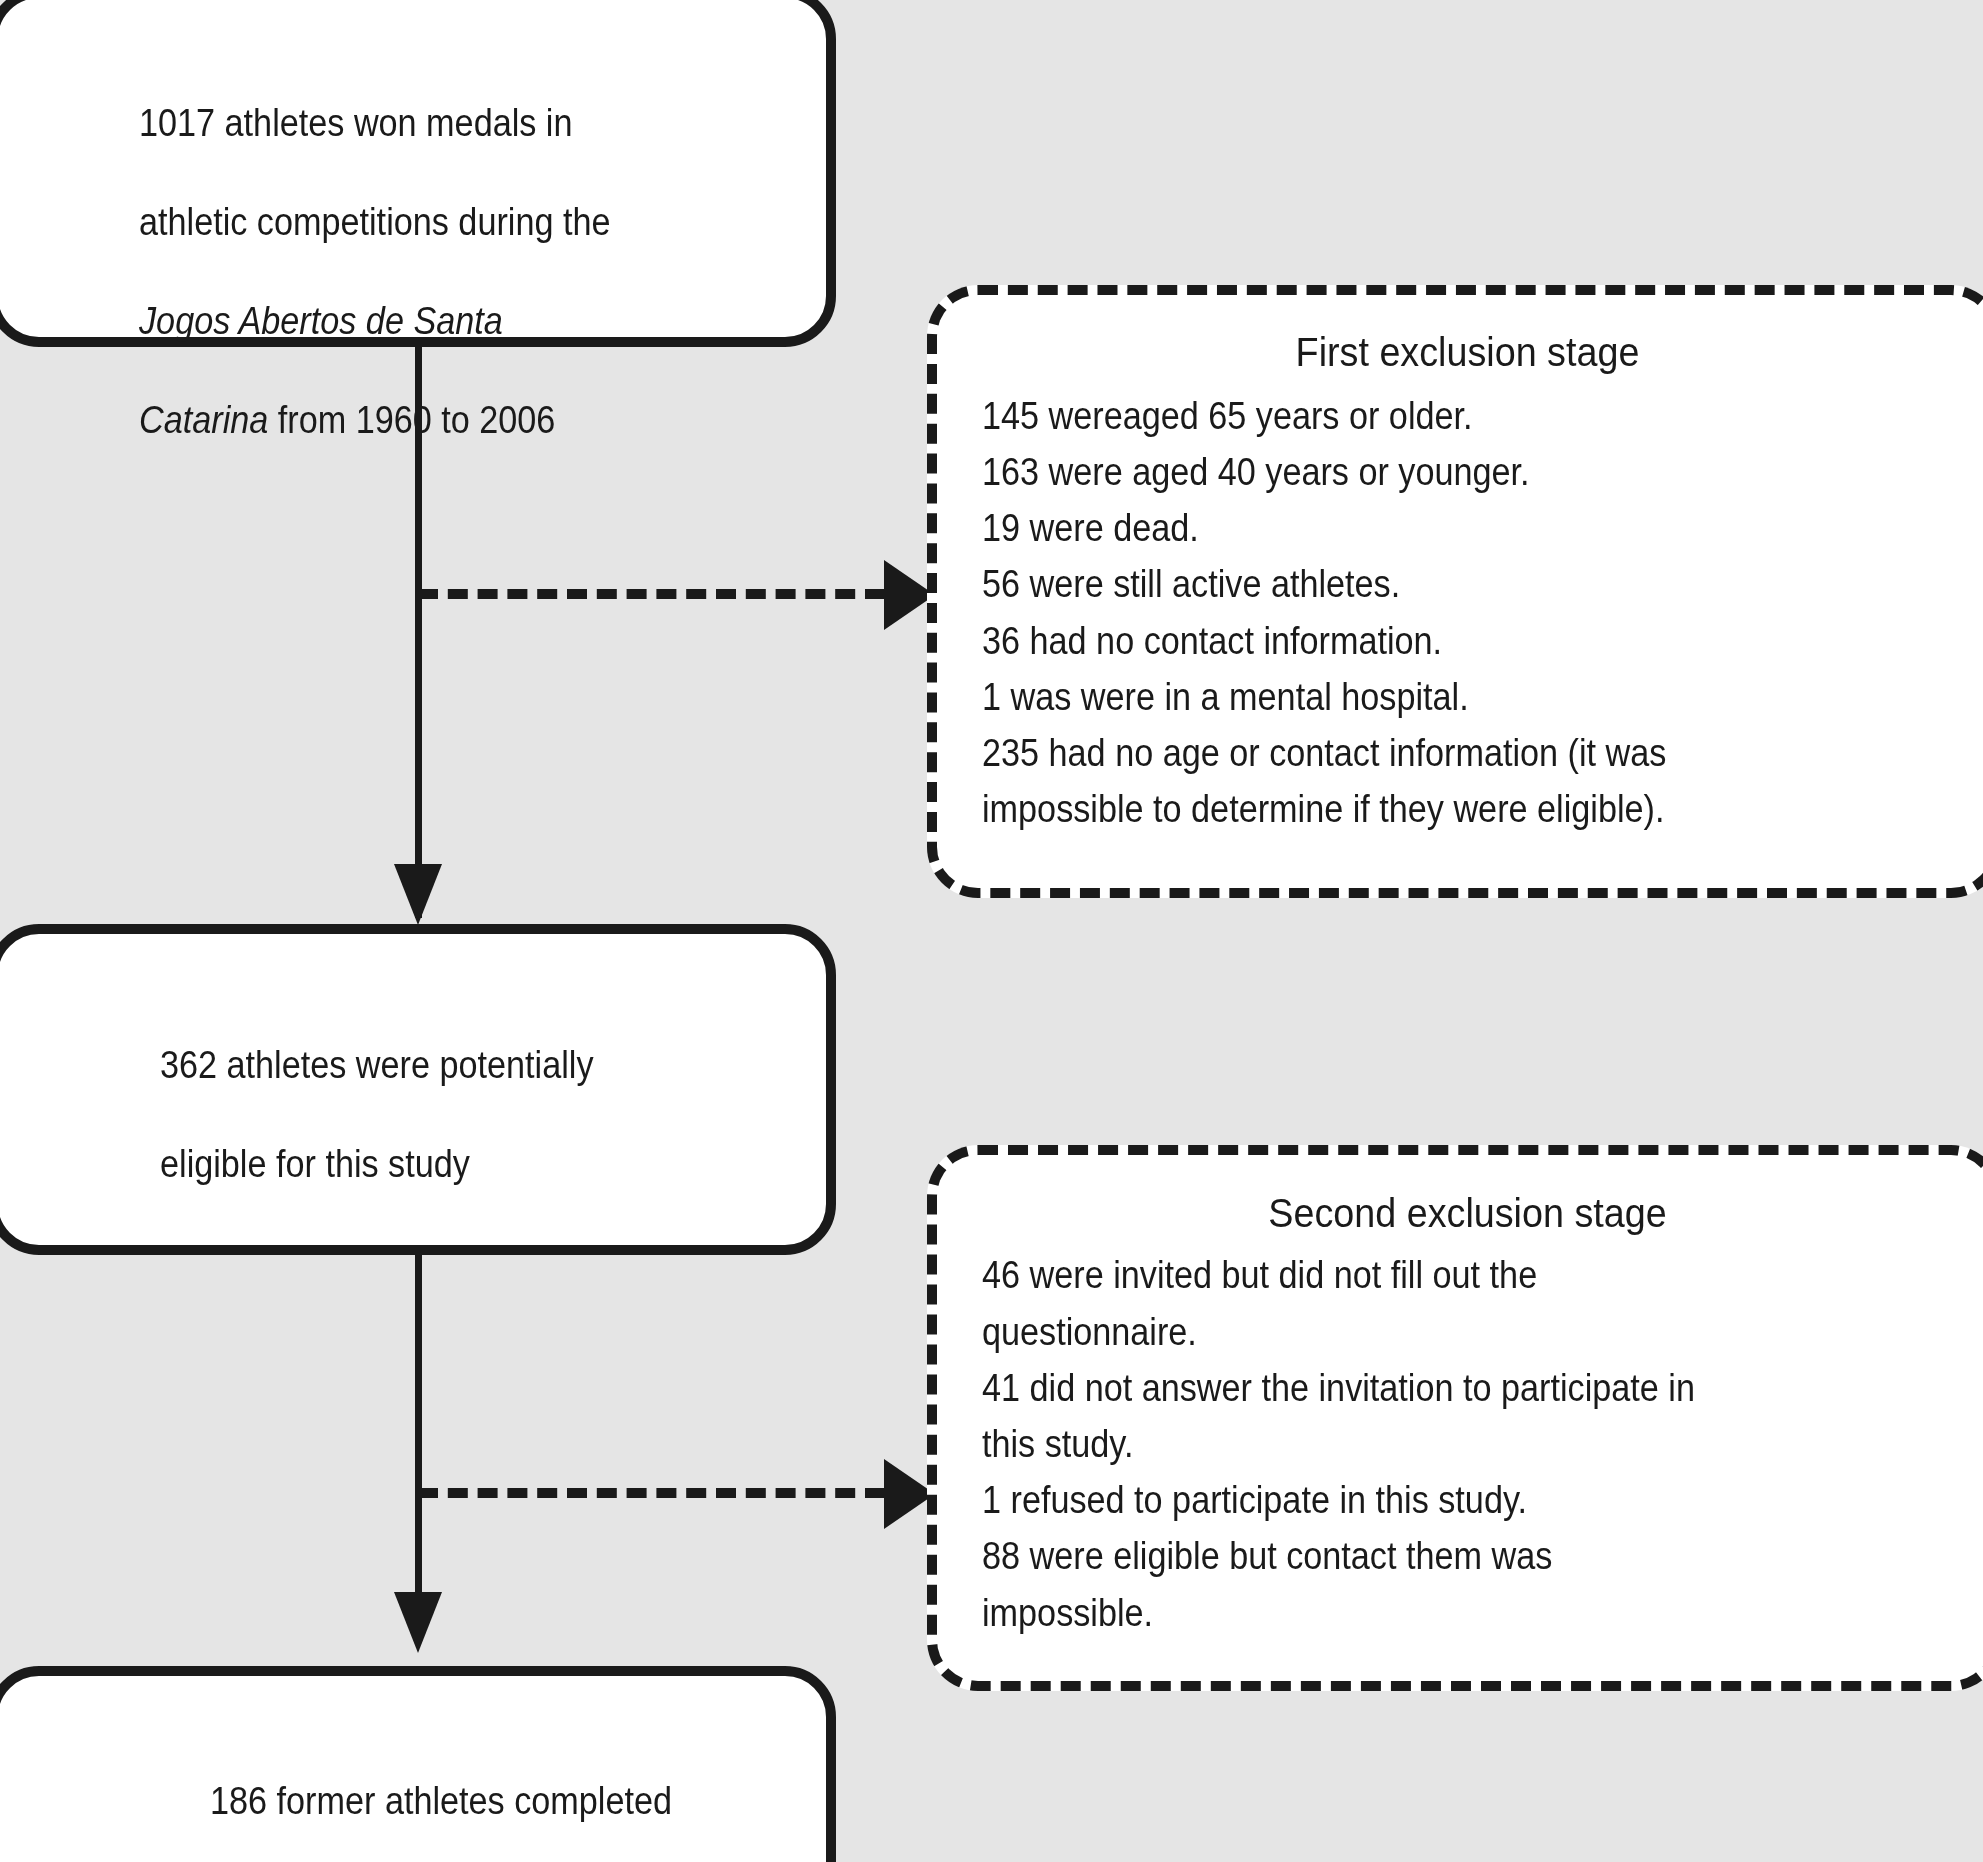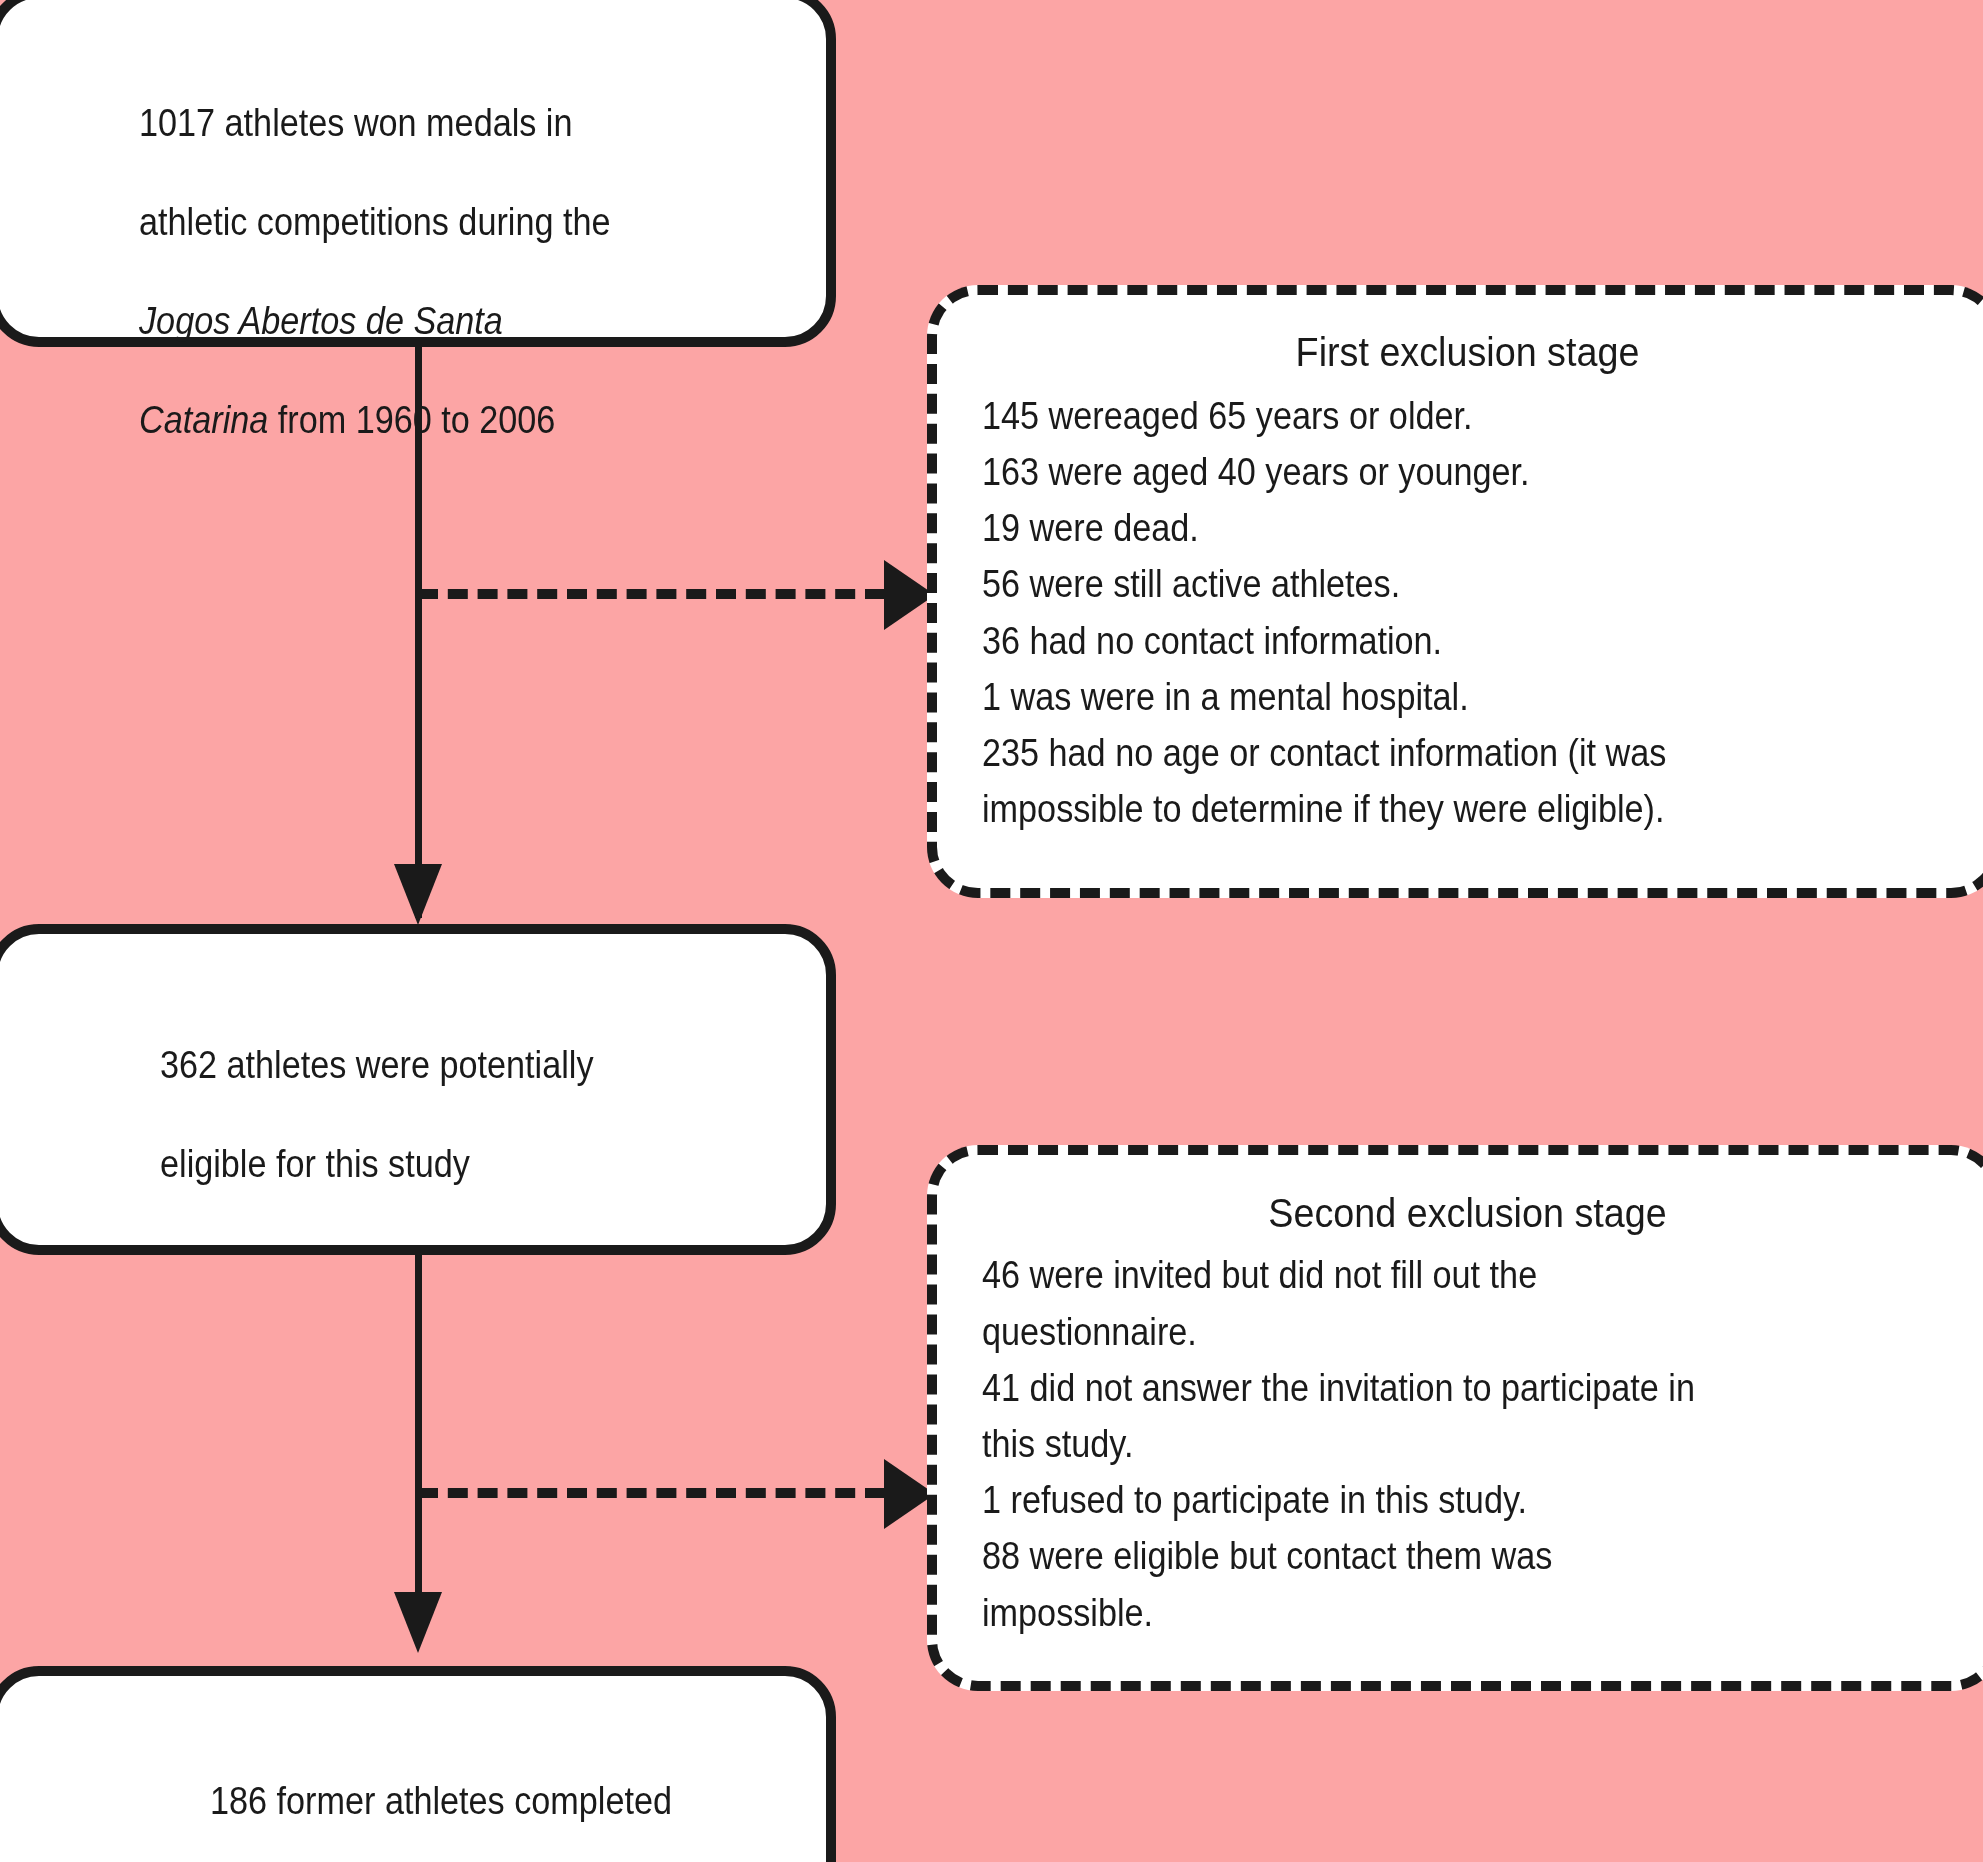--- a/index.html
+++ b/index.html
@@ -4,21 +4,21 @@
 <style>
   html, body {
     margin: 0;
     padding: 0;
     background: #ffffff;
   }
   #stage {
     position: relative;
     width: 1984px;
     height: 1862px;
-    background: #fca5a5;
+    background: #e5e5e5;
     overflow: hidden;
     font-family: "Liberation Sans", "DejaVu Sans", sans-serif;
     color: #1a1a1a;
   }
 
   
   .box {
     position: absolute;
     box-sizing: border-box;
     background: #ffffff;

